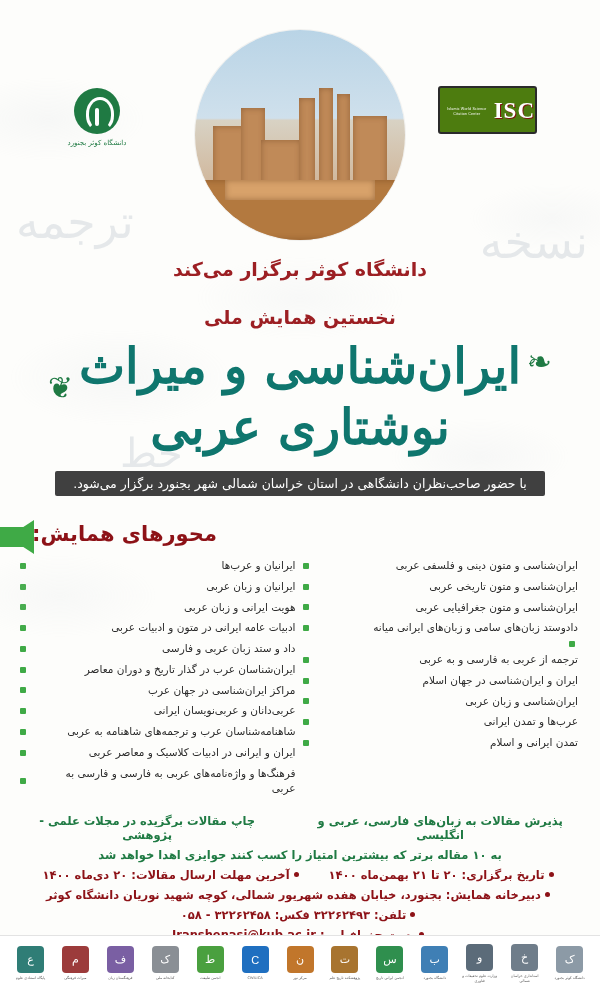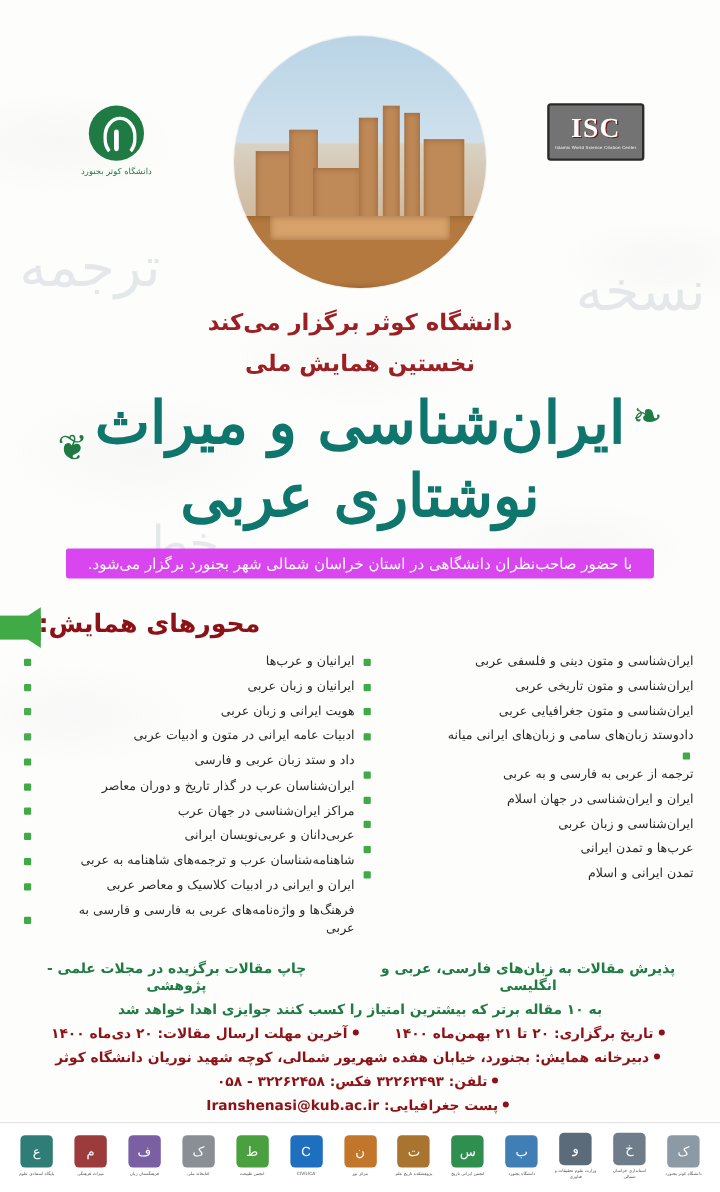--- a/index.html
+++ b/index.html
@@ -35,25 +35,25 @@
     opacity:.35;
     font-size:46px;
     font-family:"DejaVu Serif", serif;
     pointer-events:none;
     white-space:nowrap;
   }
   
   .header { position:relative; height:250px; }
   .isc-logo {
     position:absolute; right:63px; top:86px;
-    width:81px; height:48px;
-    background:#737373;
+    width:99px; height:48px;
+    background:#4d7c0f;
     border:2px solid #2b2b2b;
     border-radius:3px;
-    display:flex; flex-direction:column;
+    display:flex; flex-direction:row;
     align-items:center; justify-content:center;
     color:#fff;
   }
   .isc-logo .isc-main {
     font-family:"Liberation Serif", serif;
     font-weight:bold; font-size:23px; line-height:1;
     letter-spacing:1px;
     color:#fff;
     -webkit-text-stroke:0;
     text-shadow:1px 1px 0 #7d1310;
@@ -102,40 +102,40 @@
     text-align:center; line-height:1.5; font-family:"DejaVu Sans", sans-serif;
   }
   
   .line-holder { position:relative; text-align:center; }
   .host-line {
     font-size:19px; color:#9c1f23; font-weight:bold;
     margin-top:8px; letter-spacing:.3px;
   }
   .event-line {
     font-size:19px; color:#9c1f23; font-weight:bold;
-    margin-top:12px;
+    margin-top:26px;
   }
   .main-title {
     margin-top:8px;
     font-size:49px;
     color:#0f766e;
     font-family:"DejaVu Serif", serif;
     font-weight:bold;
     letter-spacing:-1px;
     line-height:1.25;
     text-shadow:0 1px 0 rgba(255,255,255,.6);
   }
   .title-flourish {
     position:absolute; color:#1f7a43; font-size:30px;
   }
   .title-flourish.right { right:48px; top:8px; }
   .title-flourish.left  { left:48px; top:34px; }
   .subtitle-bar {
     margin:12px auto 0;
-    background:#d946ef;
+    background:#404040;
     color:#fff;
     font-size:12.5px;
     padding:5px 18px;
     display:inline-block;
     border-radius:2px;
   }
   
   .axes-head-row {
     margin-top:26px;
     display:flex; align-items:center; justify-content:flex-start;

